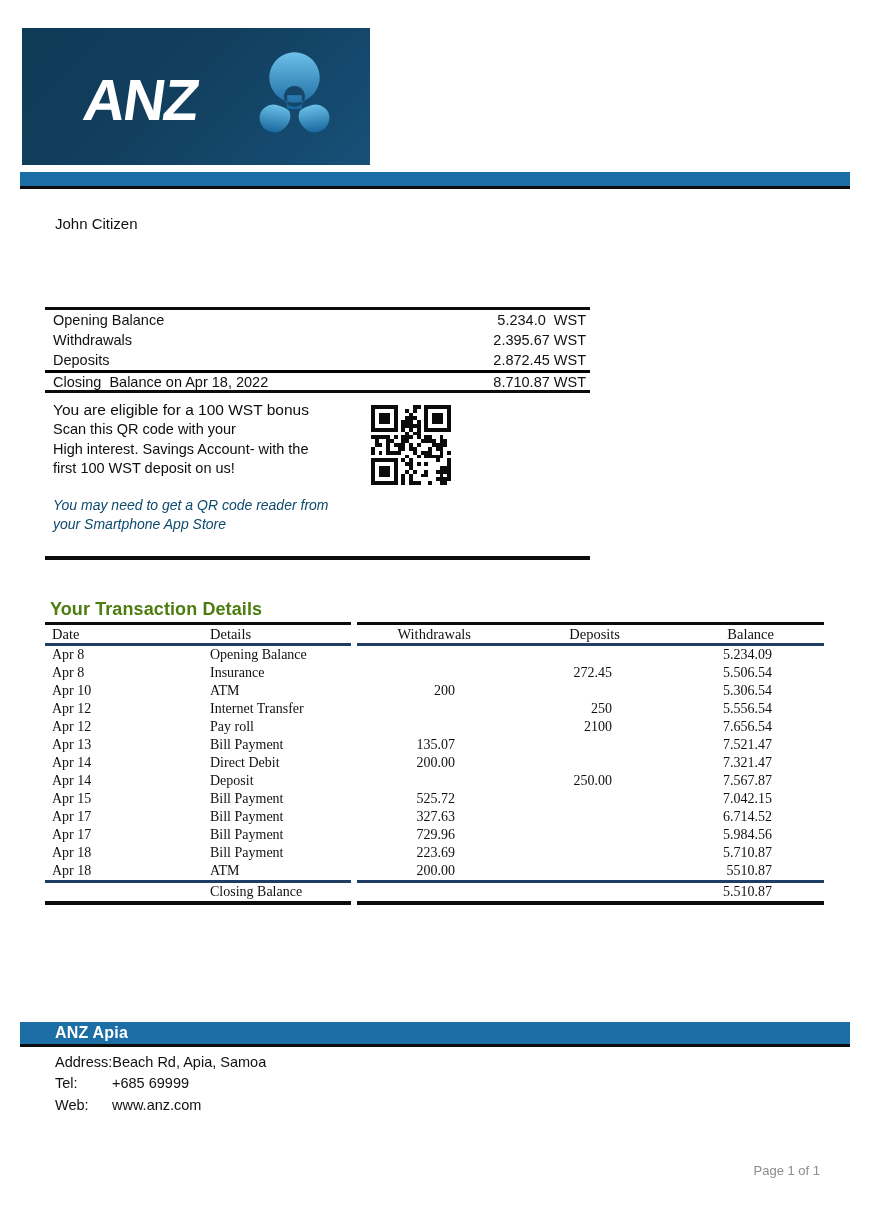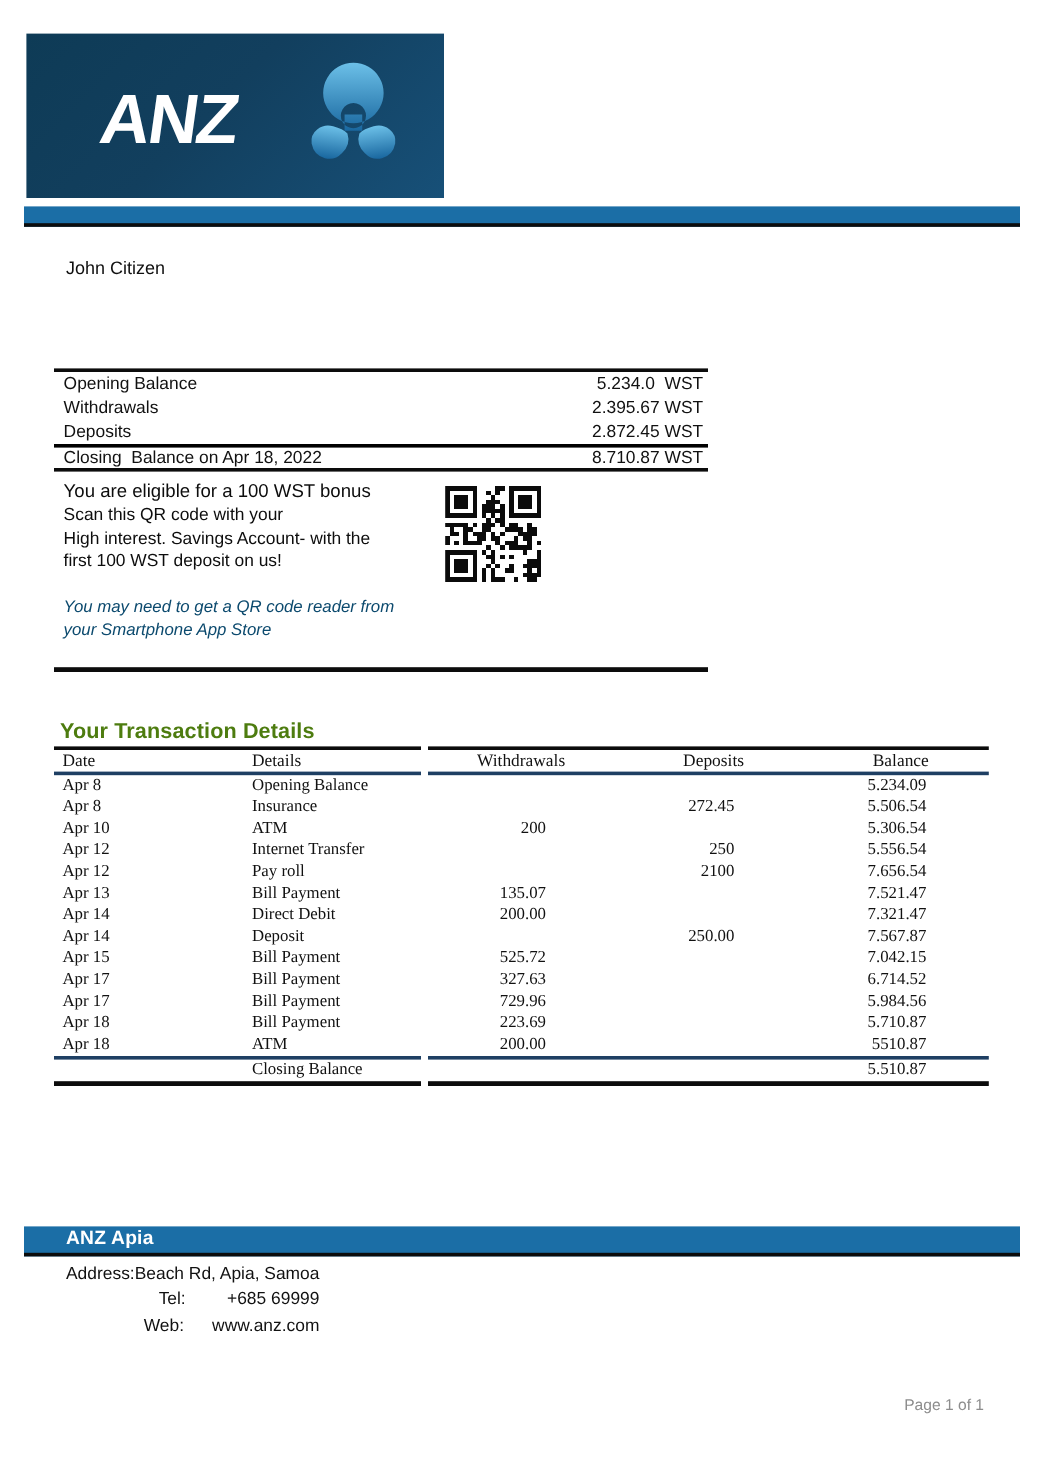--- a/index.html
+++ b/index.html
@@ -57,21 +57,21 @@
   .c-details { width:150px; padding-left:7px; }
   .c-wd  { width:120px; text-align:right; padding-right:18px; }
   .c-dep { width:157px; text-align:right; padding-right:18px; }
   .c-bal { width:194px; text-align:right; padding-right:52px; }
   .hrow .c-wd { padding-right:2px; }
   .hrow .c-dep { padding-right:10px; }
   .hrow .c-bal { padding-right:50px; }
 
   
   .contact { position:absolute; left:55px; top:1051px; font-size:14.5px; }
-  .contact .crow { height:21.5px; display:flex; align-items:center;justify-content:flex-end; }
+  .contact .crow { height:21.5px; display:flex; align-items:center; }
   .contact .clbl { display:inline-block; min-width:57px; }
 
   .page-label { position:absolute; right:50px; top:1163px; font-size:13px; }
 </style>
 </head>
 <body>
 
 <div class="page">
 
   <div class="logo-box">

